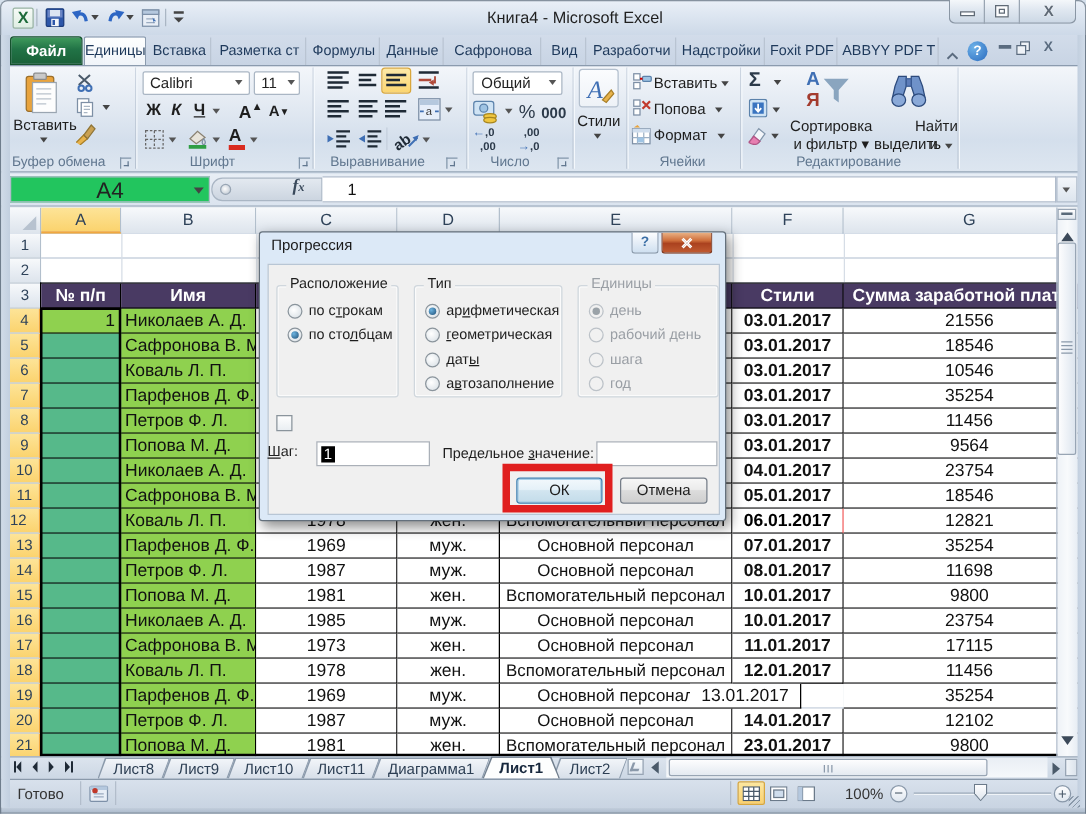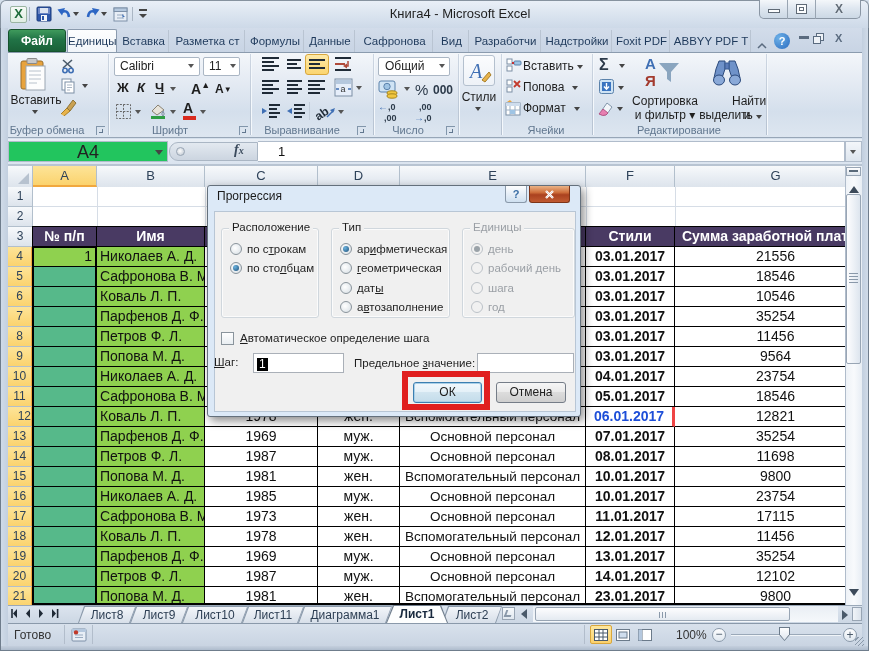--- a/index.html
+++ b/index.html
@@ -313,21 +313,21 @@
 <div class="cell" style="left:0;top:41px;width:25px;height:20px;background:linear-gradient(#f7f9fb,#e8edf3 55%,#dde4ec);border-right:1px solid #b2bfcc;border-bottom:1px solid #b2bfcc;text-align:center;line-height:19px;color:#2e4259;font-size:12px;">2</div>
 <div class="cell" style="left:0;top:61px;width:25px;height:20px;background:linear-gradient(#f7f9fb,#e8edf3 55%,#dde4ec);border-right:1px solid #b2bfcc;border-bottom:1px solid #b2bfcc;text-align:center;line-height:19px;color:#2e4259;font-size:12px;">3</div>
 <div class="cell" style="left:0;top:81px;width:25px;height:20px;background:linear-gradient(#fde498,#fbd36e);border-right:2px solid #f1a83e;border-bottom:1px solid #b2bfcc;text-align:center;line-height:19px;color:#2e4259;font-size:12px;">4</div>
 <div class="cell" style="left:0;top:101px;width:25px;height:20px;background:linear-gradient(#fde498,#fbd36e);border-right:2px solid #f1a83e;border-bottom:1px solid #b2bfcc;text-align:center;line-height:19px;color:#2e4259;font-size:12px;">5</div>
 <div class="cell" style="left:0;top:121px;width:25px;height:20px;background:linear-gradient(#fde498,#fbd36e);border-right:2px solid #f1a83e;border-bottom:1px solid #b2bfcc;text-align:center;line-height:19px;color:#2e4259;font-size:12px;">6</div>
 <div class="cell" style="left:0;top:141px;width:25px;height:20px;background:linear-gradient(#fde498,#fbd36e);border-right:2px solid #f1a83e;border-bottom:1px solid #b2bfcc;text-align:center;line-height:19px;color:#2e4259;font-size:12px;">7</div>
 <div class="cell" style="left:0;top:161px;width:25px;height:20px;background:linear-gradient(#fde498,#fbd36e);border-right:2px solid #f1a83e;border-bottom:1px solid #b2bfcc;text-align:center;line-height:19px;color:#2e4259;font-size:12px;">8</div>
 <div class="cell" style="left:0;top:181px;width:25px;height:20px;background:linear-gradient(#fde498,#fbd36e);border-right:2px solid #f1a83e;border-bottom:1px solid #b2bfcc;text-align:center;line-height:19px;color:#2e4259;font-size:12px;">9</div>
 <div class="cell" style="left:0;top:201px;width:25px;height:20px;background:linear-gradient(#fde498,#fbd36e);border-right:2px solid #f1a83e;border-bottom:1px solid #b2bfcc;text-align:center;line-height:19px;color:#2e4259;font-size:12px;">10</div>
 <div class="cell" style="left:0;top:221px;width:25px;height:20px;background:linear-gradient(#fde498,#fbd36e);border-right:2px solid #f1a83e;border-bottom:1px solid #b2bfcc;text-align:center;line-height:19px;color:#2e4259;font-size:12px;">11</div>
-<div class="cell" style="left:0;top:241px;width:25px;height:20px;background:linear-gradient(#fde498,#fbd36e);border-right:2px solid #f1a83e;border-bottom:1px solid #b2bfcc;text-align:right;line-height:19px;color:#2e4259;font-size:12px;">12</div>
+<div class="cell" style="left:0;top:241px;width:25px;height:20px;background:linear-gradient(#fde498,#fbd36e);border-right:2px solid #f1a83e;border-bottom:1px solid #b2bfcc;text-align:left;line-height:19px;color:#2e4259;font-size:12px;">12</div>
 <div class="cell" style="left:0;top:261px;width:25px;height:20px;background:linear-gradient(#fde498,#fbd36e);border-right:2px solid #f1a83e;border-bottom:1px solid #b2bfcc;text-align:center;line-height:19px;color:#2e4259;font-size:12px;">13</div>
 <div class="cell" style="left:0;top:281px;width:25px;height:20px;background:linear-gradient(#fde498,#fbd36e);border-right:2px solid #f1a83e;border-bottom:1px solid #b2bfcc;text-align:center;line-height:19px;color:#2e4259;font-size:12px;">14</div>
 <div class="cell" style="left:0;top:301px;width:25px;height:20px;background:linear-gradient(#fde498,#fbd36e);border-right:2px solid #f1a83e;border-bottom:1px solid #b2bfcc;text-align:center;line-height:19px;color:#2e4259;font-size:12px;">15</div>
 <div class="cell" style="left:0;top:321px;width:25px;height:20px;background:linear-gradient(#fde498,#fbd36e);border-right:2px solid #f1a83e;border-bottom:1px solid #b2bfcc;text-align:center;line-height:19px;color:#2e4259;font-size:12px;">16</div>
 <div class="cell" style="left:0;top:341px;width:25px;height:20px;background:linear-gradient(#fde498,#fbd36e);border-right:2px solid #f1a83e;border-bottom:1px solid #b2bfcc;text-align:center;line-height:19px;color:#2e4259;font-size:12px;">17</div>
 <div class="cell" style="left:0;top:361px;width:25px;height:20px;background:linear-gradient(#fde498,#fbd36e);border-right:2px solid #f1a83e;border-bottom:1px solid #b2bfcc;text-align:center;line-height:19px;color:#2e4259;font-size:12px;">18</div>
 <div class="cell" style="left:0;top:381px;width:25px;height:20px;background:linear-gradient(#fde498,#fbd36e);border-right:2px solid #f1a83e;border-bottom:1px solid #b2bfcc;text-align:center;line-height:19px;color:#2e4259;font-size:12px;">19</div>
 <div class="cell" style="left:0;top:401px;width:25px;height:20px;background:linear-gradient(#fde498,#fbd36e);border-right:2px solid #f1a83e;border-bottom:1px solid #b2bfcc;text-align:center;line-height:19px;color:#2e4259;font-size:12px;">20</div>
 <div class="cell" style="left:0;top:421px;width:25px;height:20px;background:linear-gradient(#fde498,#fbd36e);border-right:2px solid #f1a83e;border-bottom:1px solid #b2bfcc;text-align:center;line-height:19px;color:#2e4259;font-size:12px;">21</div>
 <div class="ab" style="left:25px;top:21px;width:829px;height:418px;background:repeating-linear-gradient(#fff 0,#fff 19px,#d6dde6 19px,#d6dde6 20px);"></div>
@@ -401,21 +401,21 @@
 <div class="cell" style="left:197px;top:221px;width:113px;height:20px;background:#fff;border-right:1px solid #000;border-bottom:1px solid #000;text-align:center;color:#111;">1973</div>
 <div class="cell" style="left:310px;top:221px;width:82px;height:20px;background:#fff;border-right:1px solid #000;border-bottom:1px solid #000;text-align:center;color:#111;">жен.</div>
 <div class="cell" style="left:392px;top:221px;width:186px;height:20px;background:#fff;border-right:1px solid #000;border-bottom:1px solid #000;text-align:center;color:#111;font-size:13.5px;">Основной персонал</div>
 <div class="cell" style="left:578px;top:221px;width:89px;height:20px;background:#fff;border-right:1px solid #000;border-bottom:1px solid #000;text-align:center;font-weight:bold;color:#111;">05.01.2017</div>
 <div class="cell" style="left:667px;top:221px;width:202px;height:20px;background:#fff;border-right:1px solid #000;border-bottom:1px solid #000;text-align:center;color:#111;">18546</div>
 <div class="cell" style="left:25px;top:241px;width:64px;height:20px;background:#56b98a;border-right:1px solid #000;border-bottom:1px solid #000;text-align:right;padding-right:4px;color:#111;"></div>
 <div class="cell" style="left:89px;top:241px;width:108px;height:20px;background:#8fd14f;border-right:1px solid #000;border-bottom:1px solid #000;padding-left:3px;color:#111;">Коваль Л. П.</div>
 <div class="cell" style="left:197px;top:241px;width:113px;height:20px;background:#fff;border-right:1px solid #000;border-bottom:1px solid #000;text-align:center;color:#111;">1978</div>
 <div class="cell" style="left:310px;top:241px;width:82px;height:20px;background:#fff;border-right:1px solid #000;border-bottom:1px solid #000;text-align:center;color:#111;">жен.</div>
 <div class="cell" style="left:392px;top:241px;width:186px;height:20px;background:#fff;border-right:1px solid #000;border-bottom:1px solid #000;text-align:center;color:#111;font-size:13.5px;">Вспомогательный персонал</div>
-<div class="cell" style="left:578px;top:241px;width:89px;height:20px;background:#fff;border-right:3px solid #ef4444;border-bottom:1px solid #000;text-align:center;font-weight:bold;color:#1d4ed8;">06.01.2017</div>
+<div class="cell" style="left:578px;top:241px;width:89px;height:20px;background:#fff;border-right:1px solid #ef4444;border-bottom:1px solid #000;text-align:center;font-weight:bold;color:#000000;">06.01.2017</div>
 <div class="cell" style="left:667px;top:241px;width:202px;height:20px;background:#fff;border-right:1px solid #000;border-bottom:1px solid #000;text-align:center;color:#111;">12821</div>
 <div class="cell" style="left:25px;top:261px;width:64px;height:20px;background:#56b98a;border-right:1px solid #000;border-bottom:1px solid #000;text-align:right;padding-right:4px;color:#111;"></div>
 <div class="cell" style="left:89px;top:261px;width:108px;height:20px;background:#8fd14f;border-right:1px solid #000;border-bottom:1px solid #000;padding-left:3px;color:#111;">Парфенов Д. Ф.</div>
 <div class="cell" style="left:197px;top:261px;width:113px;height:20px;background:#fff;border-right:1px solid #000;border-bottom:1px solid #000;text-align:center;color:#111;">1969</div>
 <div class="cell" style="left:310px;top:261px;width:82px;height:20px;background:#fff;border-right:1px solid #000;border-bottom:1px solid #000;text-align:center;color:#111;">муж.</div>
 <div class="cell" style="left:392px;top:261px;width:186px;height:20px;background:#fff;border-right:1px solid #000;border-bottom:1px solid #000;text-align:center;color:#111;font-size:13.5px;">Основной персонал</div>
 <div class="cell" style="left:578px;top:261px;width:89px;height:20px;background:#fff;border-right:1px solid #000;border-bottom:1px solid #000;text-align:center;font-weight:bold;color:#111;">07.01.2017</div>
 <div class="cell" style="left:667px;top:261px;width:202px;height:20px;background:#fff;border-right:1px solid #000;border-bottom:1px solid #000;text-align:center;color:#111;">35254</div>
 <div class="cell" style="left:25px;top:281px;width:64px;height:20px;background:#56b98a;border-right:1px solid #000;border-bottom:1px solid #000;text-align:right;padding-right:4px;color:#111;"></div>
 <div class="cell" style="left:89px;top:281px;width:108px;height:20px;background:#8fd14f;border-right:1px solid #000;border-bottom:1px solid #000;padding-left:3px;color:#111;">Петров Ф. Л.</div>
@@ -450,21 +450,21 @@
 <div class="cell" style="left:197px;top:361px;width:113px;height:20px;background:#fff;border-right:1px solid #000;border-bottom:1px solid #000;text-align:center;color:#111;">1978</div>
 <div class="cell" style="left:310px;top:361px;width:82px;height:20px;background:#fff;border-right:1px solid #000;border-bottom:1px solid #000;text-align:center;color:#111;">жен.</div>
 <div class="cell" style="left:392px;top:361px;width:186px;height:20px;background:#fff;border-right:1px solid #000;border-bottom:1px solid #000;text-align:center;color:#111;font-size:13.5px;">Вспомогательный персонал</div>
 <div class="cell" style="left:578px;top:361px;width:89px;height:20px;background:#fff;border-right:1px solid #000;border-bottom:1px solid #000;text-align:center;font-weight:bold;color:#111;">12.01.2017</div>
 <div class="cell" style="left:667px;top:361px;width:202px;height:20px;background:#fff;border-right:1px solid #000;border-bottom:1px solid #000;text-align:center;color:#111;">11456</div>
 <div class="cell" style="left:25px;top:381px;width:64px;height:20px;background:#56b98a;border-right:1px solid #000;border-bottom:1px solid #000;text-align:right;padding-right:4px;color:#111;"></div>
 <div class="cell" style="left:89px;top:381px;width:108px;height:20px;background:#8fd14f;border-right:1px solid #000;border-bottom:1px solid #000;padding-left:3px;color:#111;">Парфенов Д. Ф.</div>
 <div class="cell" style="left:197px;top:381px;width:113px;height:20px;background:#fff;border-right:1px solid #000;border-bottom:1px solid #000;text-align:center;color:#111;">1969</div>
 <div class="cell" style="left:310px;top:381px;width:82px;height:20px;background:#fff;border-right:1px solid #000;border-bottom:1px solid #000;text-align:center;color:#111;">муж.</div>
 <div class="cell" style="left:392px;top:381px;width:186px;height:20px;background:#fff;border-right:1px solid #000;border-bottom:1px solid #000;text-align:center;color:#111;font-size:13.5px;">Основной персонал</div>
-<div class="cell" style="left:578px;top:381px;width:89px;height:20px;background:#fff;border-right:1px solid #000;border-bottom:1px solid #000;text-align:center;font-weight:bold;color:#111;">13.01.2017</div>
+<div class="cell" style="left:544px;top:381px;width:89px;height:20px;background:#fff;border-right:1px solid #000;border-bottom:1px solid #000;text-align:center;font-weight:normal;color:#111;">13.01.2017</div>
 <div class="cell" style="left:667px;top:381px;width:202px;height:20px;background:#fff;border-right:1px solid #000;border-bottom:1px solid #000;text-align:center;color:#111;">35254</div>
 <div class="cell" style="left:25px;top:401px;width:64px;height:20px;background:#56b98a;border-right:1px solid #000;border-bottom:1px solid #000;text-align:right;padding-right:4px;color:#111;"></div>
 <div class="cell" style="left:89px;top:401px;width:108px;height:20px;background:#8fd14f;border-right:1px solid #000;border-bottom:1px solid #000;padding-left:3px;color:#111;">Петров Ф. Л.</div>
 <div class="cell" style="left:197px;top:401px;width:113px;height:20px;background:#fff;border-right:1px solid #000;border-bottom:1px solid #000;text-align:center;color:#111;">1987</div>
 <div class="cell" style="left:310px;top:401px;width:82px;height:20px;background:#fff;border-right:1px solid #000;border-bottom:1px solid #000;text-align:center;color:#111;">муж.</div>
 <div class="cell" style="left:392px;top:401px;width:186px;height:20px;background:#fff;border-right:1px solid #000;border-bottom:1px solid #000;text-align:center;color:#111;font-size:13.5px;">Основной персонал</div>
 <div class="cell" style="left:578px;top:401px;width:89px;height:20px;background:#fff;border-right:1px solid #000;border-bottom:1px solid #000;text-align:center;font-weight:bold;color:#111;">14.01.2017</div>
 <div class="cell" style="left:667px;top:401px;width:202px;height:20px;background:#fff;border-right:1px solid #000;border-bottom:1px solid #000;text-align:center;color:#111;">12102</div>
 <div class="cell" style="left:25px;top:421px;width:64px;height:20px;background:#56b98a;border-right:1px solid #000;border-bottom:1px solid #000;text-align:right;padding-right:4px;color:#111;"></div>
 <div class="cell" style="left:89px;top:421px;width:108px;height:20px;background:#8fd14f;border-right:1px solid #000;border-bottom:1px solid #000;padding-left:3px;color:#111;">Попова М. Д.</div>
@@ -620,20 +620,19 @@
       <div style="width:6px;height:6px;margin:2px;border-radius:3px;background:#9aa2a8;"></div>
     </div>
 <div class="ab" style="left:280px;top:57px;font-size:11.5px;color:#9a9fa5;">день</div>
 <div class="ab" style="left:263px;top:76px;width:12px;height:12px;border-radius:7px;background:#f1f1f1;border:1px solid #bcc2c8;"></div>
 <div class="ab" style="left:280px;top:76px;font-size:11.5px;color:#9a9fa5;">рабочий день</div>
 <div class="ab" style="left:263px;top:96px;width:12px;height:12px;border-radius:7px;background:#f1f1f1;border:1px solid #bcc2c8;"></div>
 <div class="ab" style="left:280px;top:96px;font-size:11.5px;color:#9a9fa5;">шага</div>
 <div class="ab" style="left:263px;top:115px;width:12px;height:12px;border-radius:7px;background:#f1f1f1;border:1px solid #bcc2c8;"></div>
 <div class="ab" style="left:280px;top:115px;font-size:11.5px;color:#9a9fa5;">год</div>
 <div class="ab" style="left:13px;top:146px;width:13px;height:13px;background:linear-gradient(#fefefe,#e9eef2);border:1px solid #8a949c;"></div>
-<div class="ab" style="left:32px;top:146px;font-size:11.5px;color:#1e1e1e;"><u>А</u>втоматическое определение шага</div>
 <div class="ab" style="left:6px;top:170px;font-size:11.5px;color:#1e1e1e;"><u>Ш</u>аг:</div>
 <div class="ab" style="left:45px;top:167px;width:91px;height:20px;background:#fff;border:1px solid #aab0b8;"><span style="display:inline-block;margin:3px 0 0 3px;background:#000;color:#fff;font-size:12px;padding:0 2px;line-height:13px;">1</span></div>
 <div class="ab" style="left:146px;top:171px;font-size:11.5px;color:#1e1e1e;">Предельное <u>з</u>начение:</div>
 <div class="ab" style="left:269px;top:167px;width:97px;height:20px;background:#fff;border:1px solid #aab0b8;"></div>
 <div class="ab" style="left:205px;top:196px;width:69px;height:21px;background:linear-gradient(#f2f8fc,#e5f1f8 45%,#d2e5f0 50%,#c3dcea);border:1px solid #3c7fb1;border-radius:3px;box-shadow:inset 0 0 0 1px #a9d0e8;font-size:12px;color:#1e1e1e;text-align:center;line-height:19px;">ОК</div>
 <div class="ab" style="left:288px;top:196px;width:70px;height:21px;background:linear-gradient(#f6f6f6,#ebebeb 45%,#dcdcdc 50%,#cfcfcf);border:1px solid #757d88;border-radius:3px;font-size:12px;color:#1e1e1e;text-align:center;line-height:19px;">Отмена</div>
 </div>
 <div class="ab" style="left:402px;top:371px;width:88px;height:39px;border:6px solid #e01f1f;z-index:60;"></div>
 </body></html>

